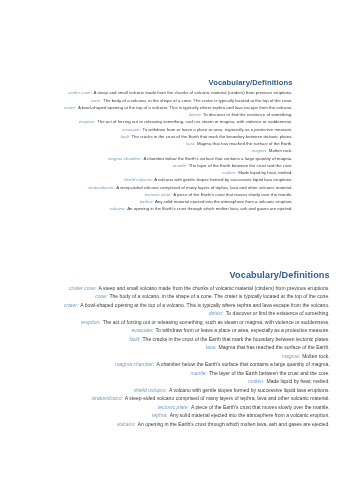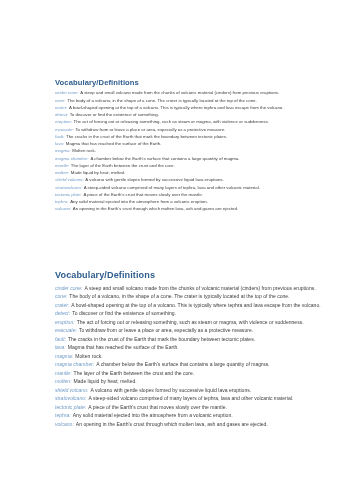--- a/index.html
+++ b/index.html
@@ -19,21 +19,22 @@
 
   .page {
     position: absolute;
     inset: 0;
     background: #ffffff;
   }
 
   
   .vocab-block {
     position: absolute;
-    left: 55px;
+    left: 64px;
+    text-align: right;
   }
 
   .vocab-heading {
     color: #2e5d8e;
     font-weight: 700;
     letter-spacing: 0.1px;
     white-space: nowrap;
   }
 
   .vocab-list {

